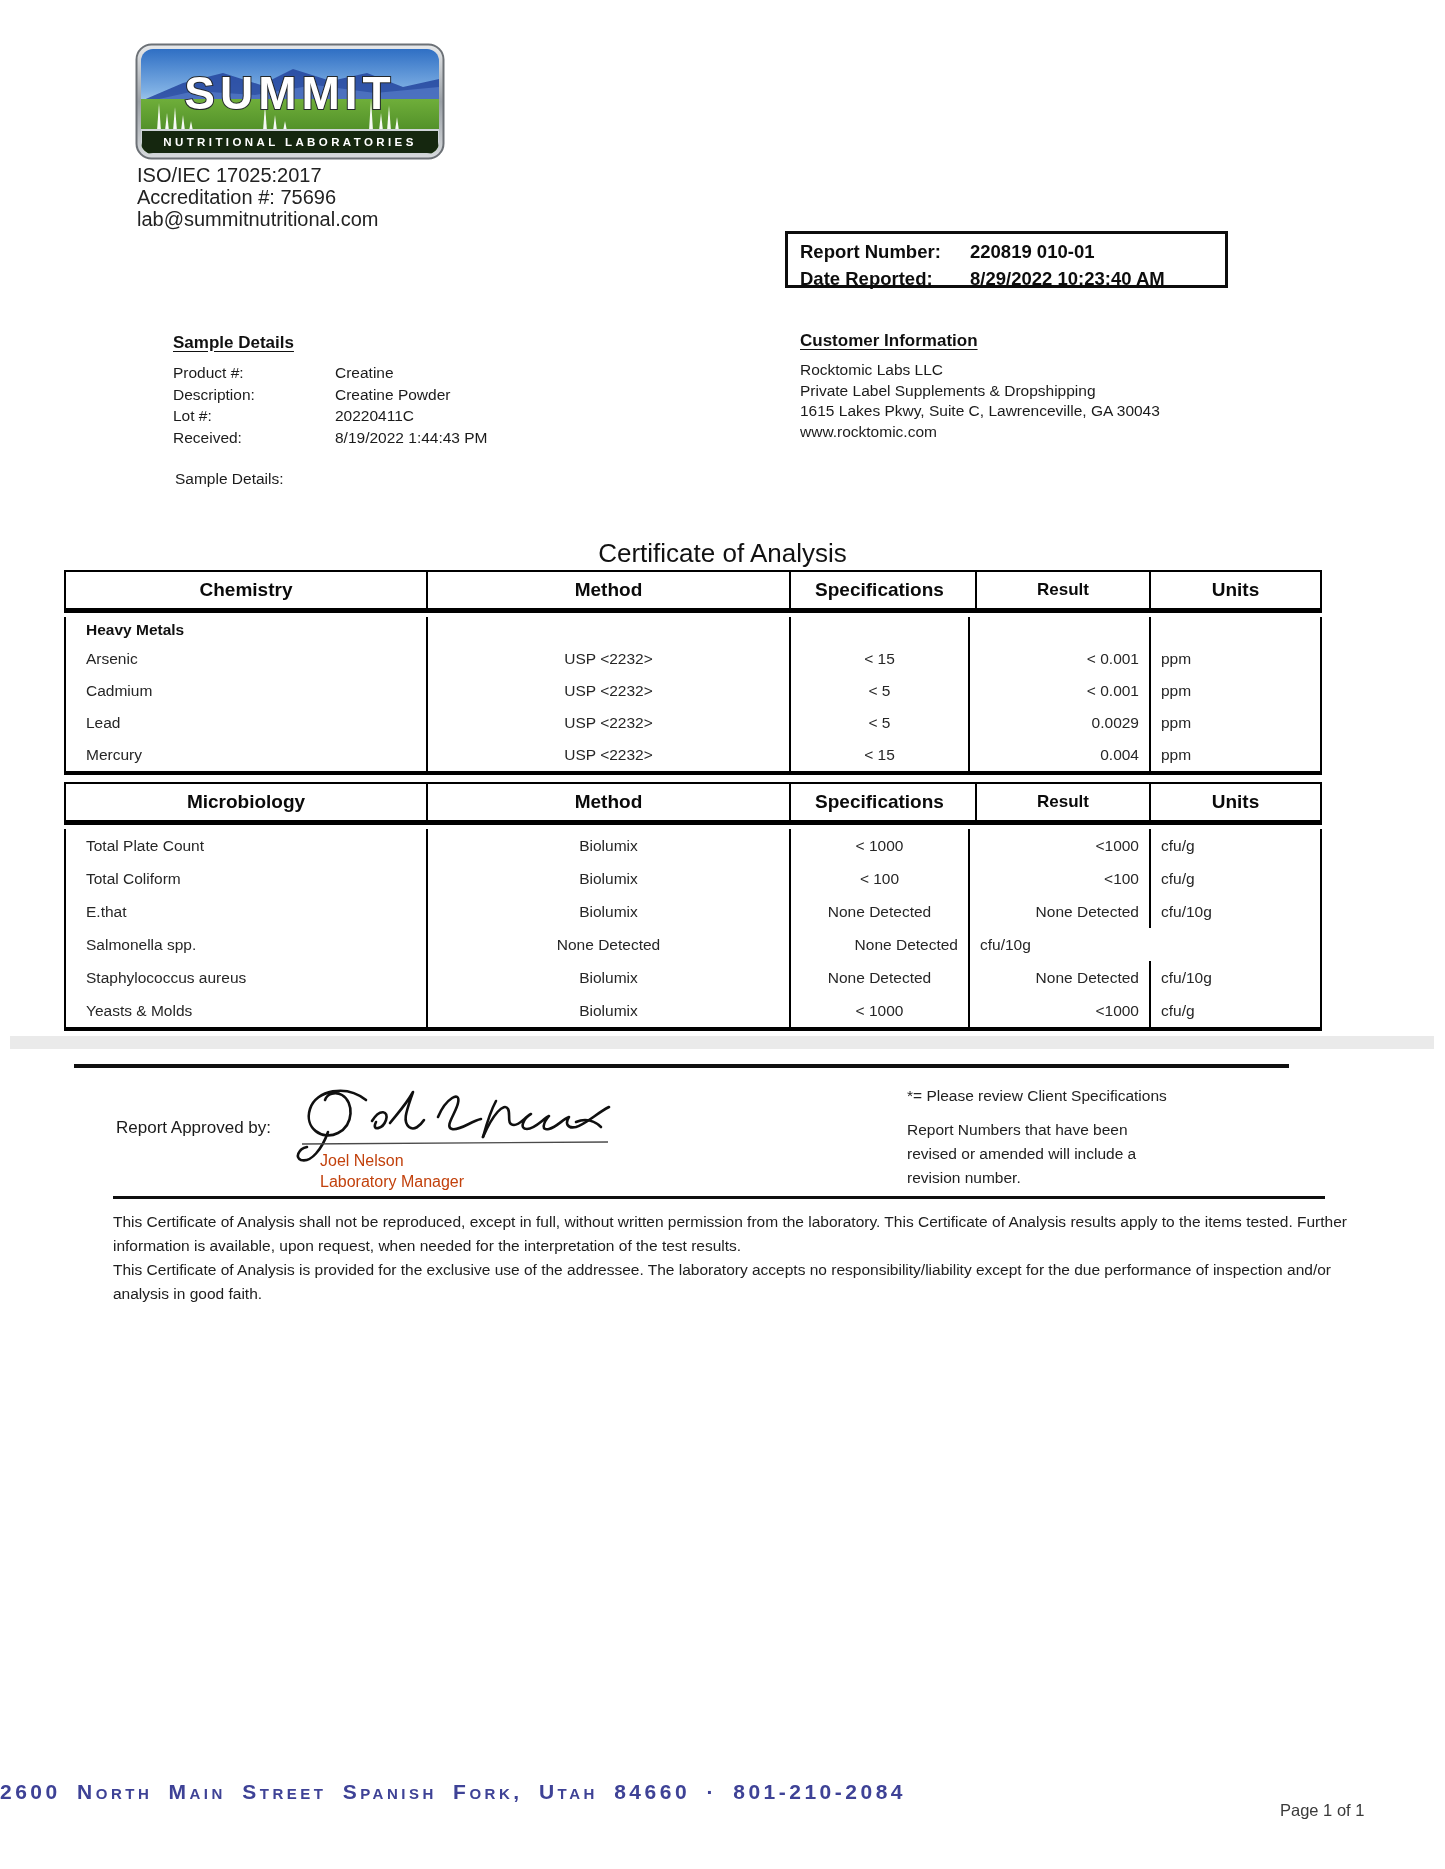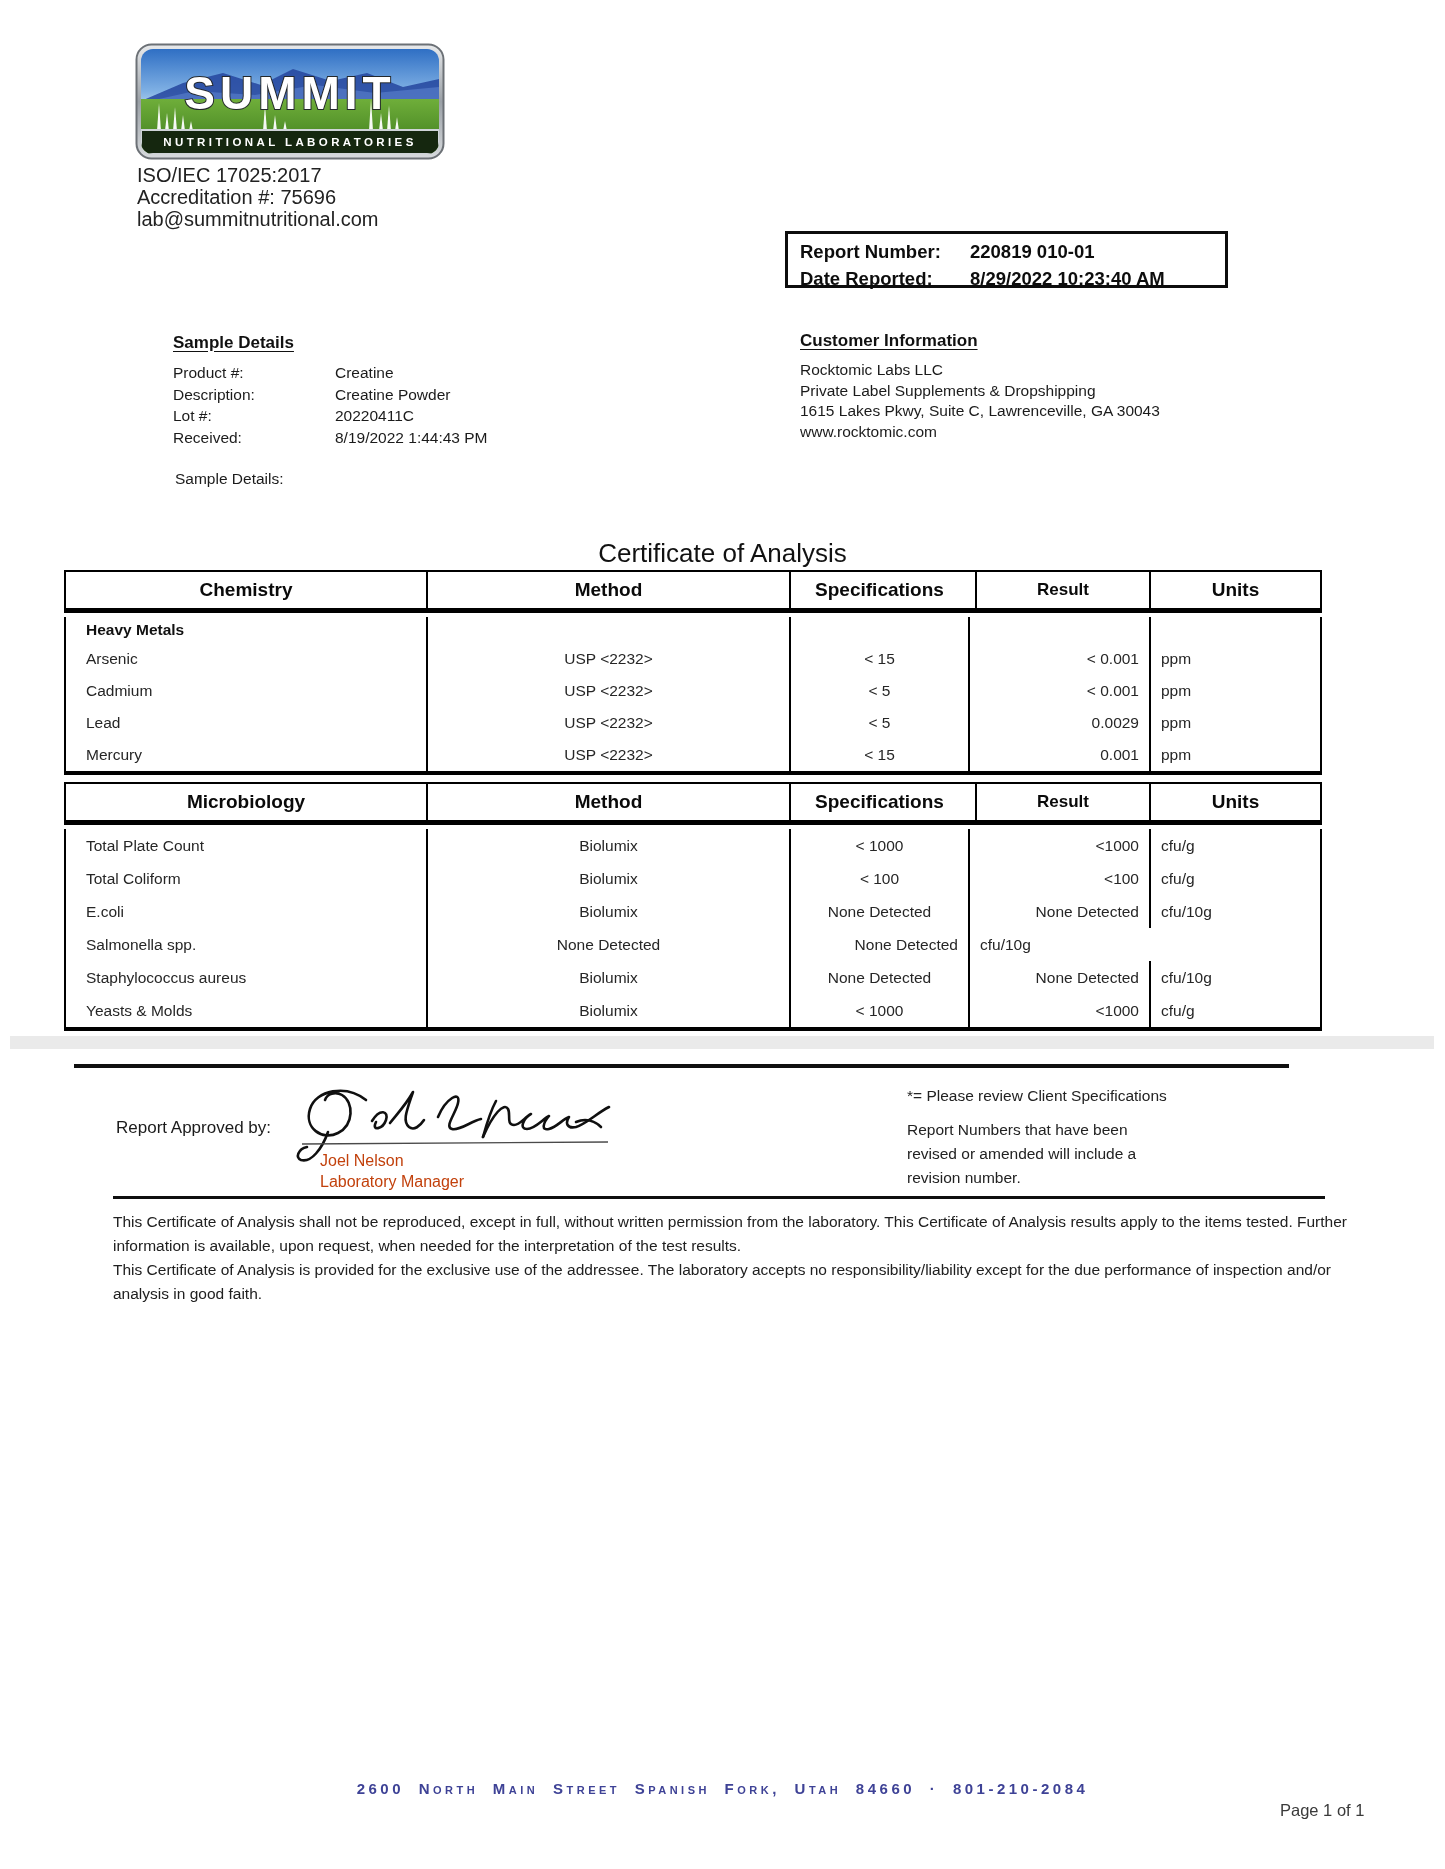--- a/index.html
+++ b/index.html
@@ -62,22 +62,22 @@
   .approved-label{left:116px;top:1118px;font-size:17px;color:#1b1b1b;}
   .sig-names{left:320px;top:1150px;width:280px;text-align:left;font-size:16px;line-height:21px;color:#c2410c;}
 
   .note-ast{left:907px;top:1087px;font-size:15.5px;color:#222;}
   .note-rev{left:907px;top:1118px;width:258px;font-size:15.5px;line-height:24px;color:#222;}
 
   .legal{left:113px;top:1210px;width:1243px;font-size:15.5px;line-height:24px;color:#202020;}
   .legal p{margin:0;}
 
   .footer-address{
-    left:0;top:1780px;width:1445px;text-align:center;
-    font-size:15px;font-weight:bold;font-variant:small-caps;
+    left:0;top:1780px;width:1445px;text-align:left;
+    font-size:21px;font-weight:bold;font-variant:small-caps;
     letter-spacing:3.5px;word-spacing:7px;color:#3e4296;
   }
   .footer-page{left:1280px;top:1801px;font-size:16.5px;color:#3a3a3a;}
 </style>
 </head>
 <body>
 
 <div class="page">
 
   <svg class="abs" style="left:135px;top:43px;" width="310" height="117" viewBox="0 0 310 117">
@@ -200,21 +200,21 @@
       <div class="cell">Lead</div>
       <div class="cell c-method">USP &lt;2232&gt;</div>
       <div class="cell c-spec">&lt; 5</div>
       <div class="cell c-result">0.0029</div>
       <div class="cell c-unit">ppm</div>
     </div>
     <div class="tbl-row">
       <div class="cell">Mercury</div>
       <div class="cell c-method">USP &lt;2232&gt;</div>
       <div class="cell c-spec">&lt; 15</div>
-      <div class="cell c-result">0.001</div>
+      <div class="cell c-result">0.004</div>
       <div class="cell c-unit">ppm</div>
     </div>
   </div>
 
   <div class="abs tbl-header" style="top:782px;">
     <div class="hcell">Microbiology</div>
     <div class="hcell">Method</div>
     <div class="hcell">Specifications</div>
     <div class="hcell small">Result</div>
     <div class="hcell">Units</div>
@@ -228,21 +228,21 @@
       <div class="cell c-unit">cfu/g</div>
     </div>
     <div class="tbl-row" style="height:33px;">
       <div class="cell">Total Coliform</div>
       <div class="cell c-method">Biolumix</div>
       <div class="cell c-spec">&lt; 100</div>
       <div class="cell c-result">&lt;100</div>
       <div class="cell c-unit">cfu/g</div>
     </div>
     <div class="tbl-row" style="height:33px;">
-      <div class="cell">E.coli</div>
+      <div class="cell">E.that</div>
       <div class="cell c-method">Biolumix</div>
       <div class="cell c-spec">None Detected</div>
       <div class="cell c-result">None Detected</div>
       <div class="cell c-unit">cfu/10g</div>
     </div>
     <div class="tbl-row" style="height:33px;">
       <div class="cell">Salmonella spp.</div>
       <div class="cell c-spec">None Detected</div>
       <div class="cell c-result">None Detected</div>
       <div class="cell c-unit">cfu/10g</div>

